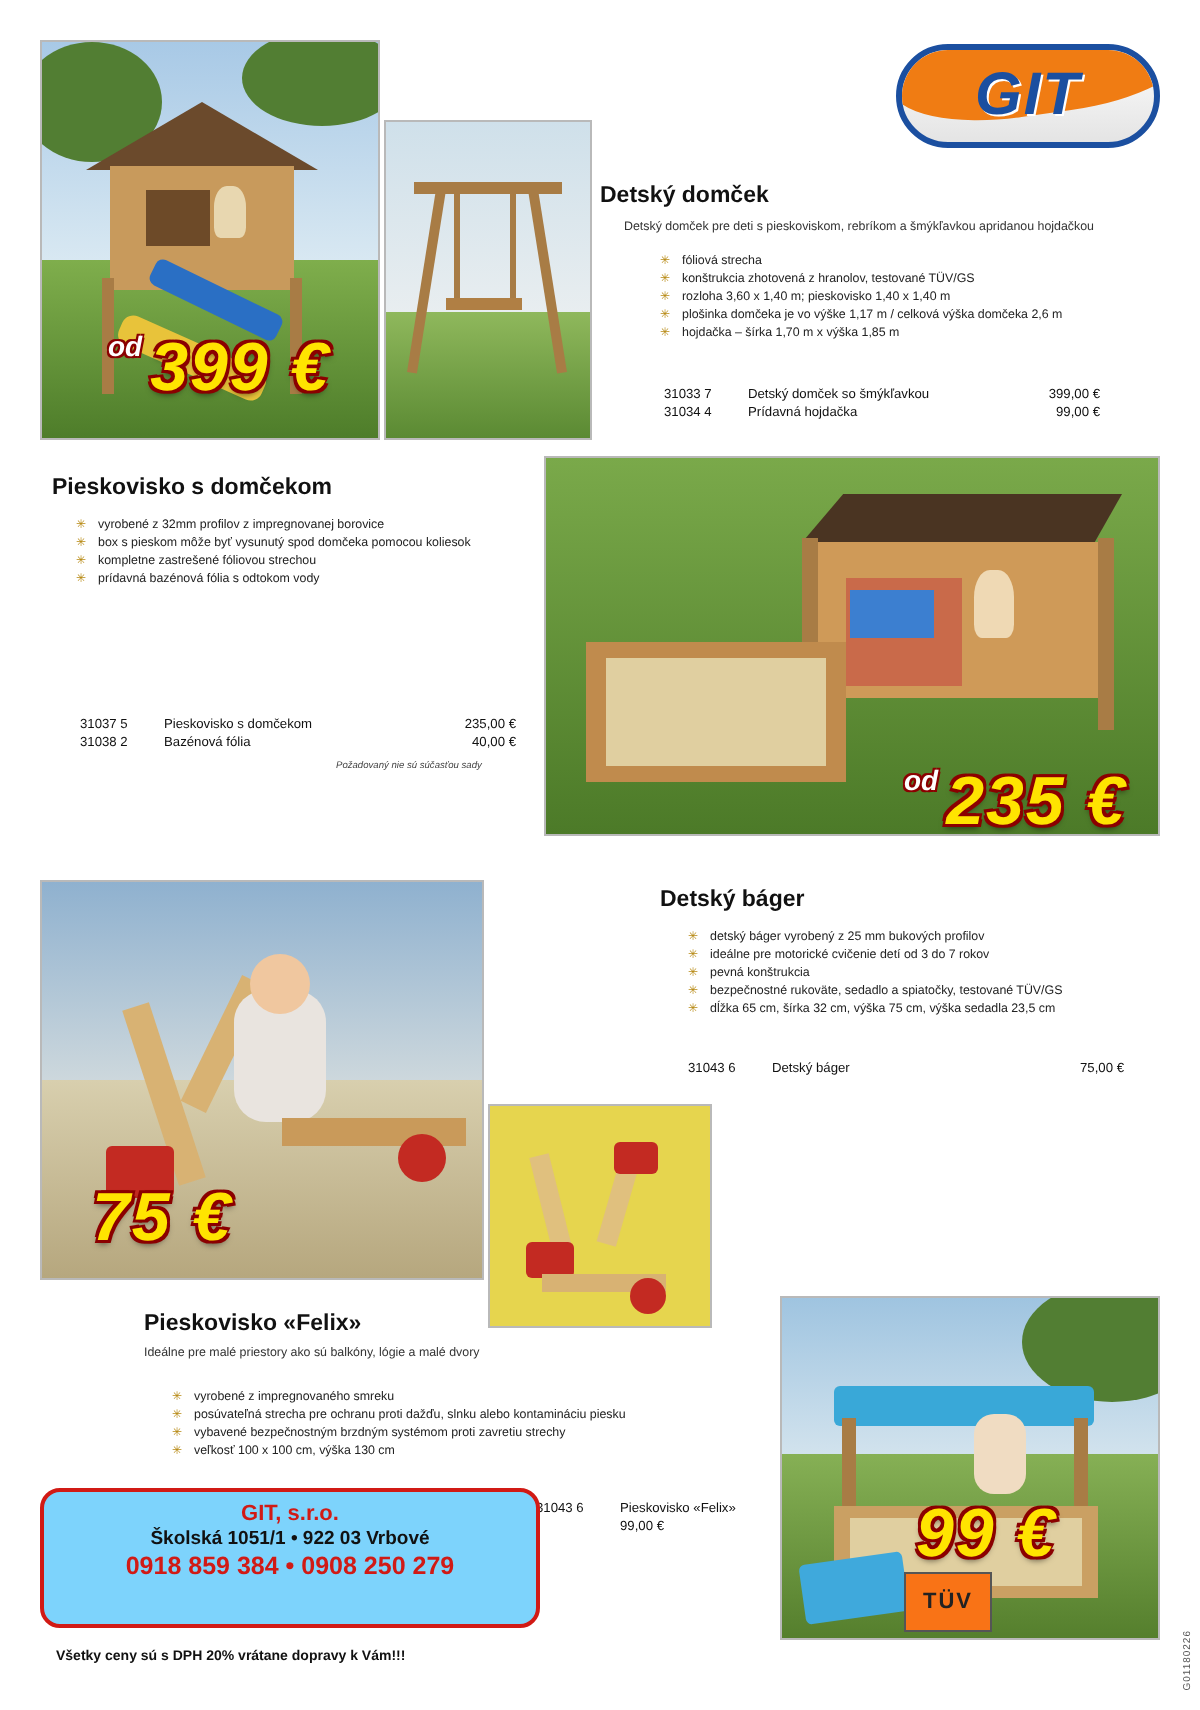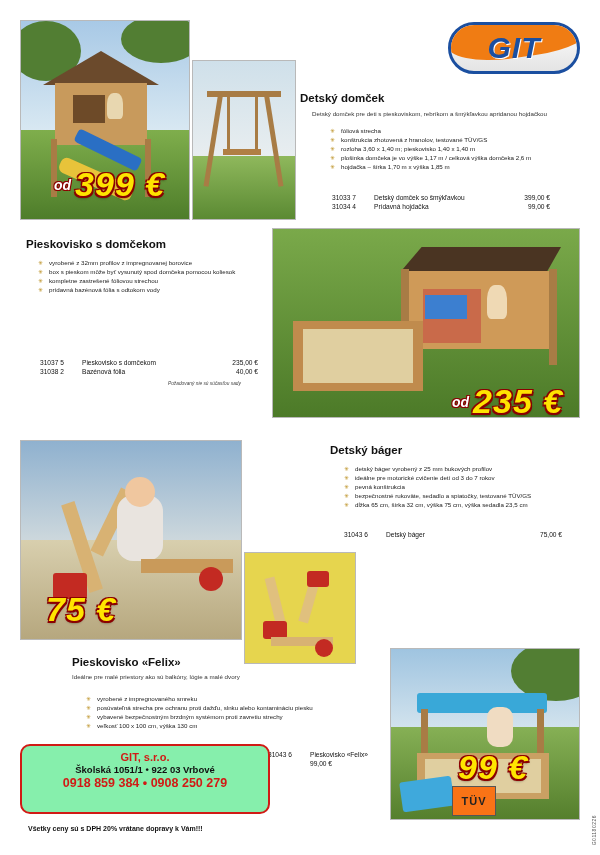--- a/index.html
+++ b/index.html
@@ -27,21 +27,21 @@
   .photo .post { position:absolute; background:#a87c45; }
   .photo .blue { position:absolute; background:#2a6fc4; }
   .photo .red { position:absolute; background:#c32a22; }
   .photo .yellow { position:absolute; background:#e8c33a; }
   .photo .sand { position:absolute; background:#e0cfa0; }
   .photo .person { position:absolute; background:#e8b78e; border-radius:40% 40% 20% 20%; }
 
   
   .price-badge {
     position:absolute;
-    display:flex; align-items:center; gap:4px;
+    display:flex; gap:4px;
     color:#ffe400;
     font-weight:bold;
     font-style:italic;
     text-shadow:
       -1.5px -1.5px 0 #8b0000, 1.5px -1.5px 0 #8b0000,
       -1.5px 1.5px 0 #8b0000, 1.5px 1.5px 0 #8b0000,
       0 2px 3px rgba(0,0,0,.55);
     white-space:nowrap;
   }
   .price-badge .od { font-size:14px; color:#ffffff;
@@ -80,21 +80,21 @@
   .logo .txt {
     position:relative; font-size:30px; font-weight:bold; font-style:italic;
     color:#1b4fa0; letter-spacing:1px;
     text-shadow:1px 1px 0 #fff;
   }
 
   
   .contact {
     position:absolute; left:20px; top:744px; width:250px; height:70px;
     border:2px solid #d11a15; border-radius:10px;
-    background:#86efac; text-align:center; padding-top:5px;
+    background:#7dd3fc; text-align:center; padding-top:5px;
   }
   .contact .c1 { font-size:11px; font-weight:bold; color:#d11a15; }
   .contact .c2 { font-size:9.5px; font-weight:bold; color:#111; margin-top:1px; }
   .contact .c3 { font-size:8.5px; font-weight:bold; color:#1b4fa0; margin-top:1px; }
   .contact .c4 { font-size:12.5px; font-weight:bold; color:#d11a15; margin-top:1px; }
   .footnote { position:absolute; left:28px; top:825px; font-size:7px; font-weight:bold; color:#111; }
 
   
   .tuv {
     position:absolute; left:452px; top:786px; width:44px; height:30px;

